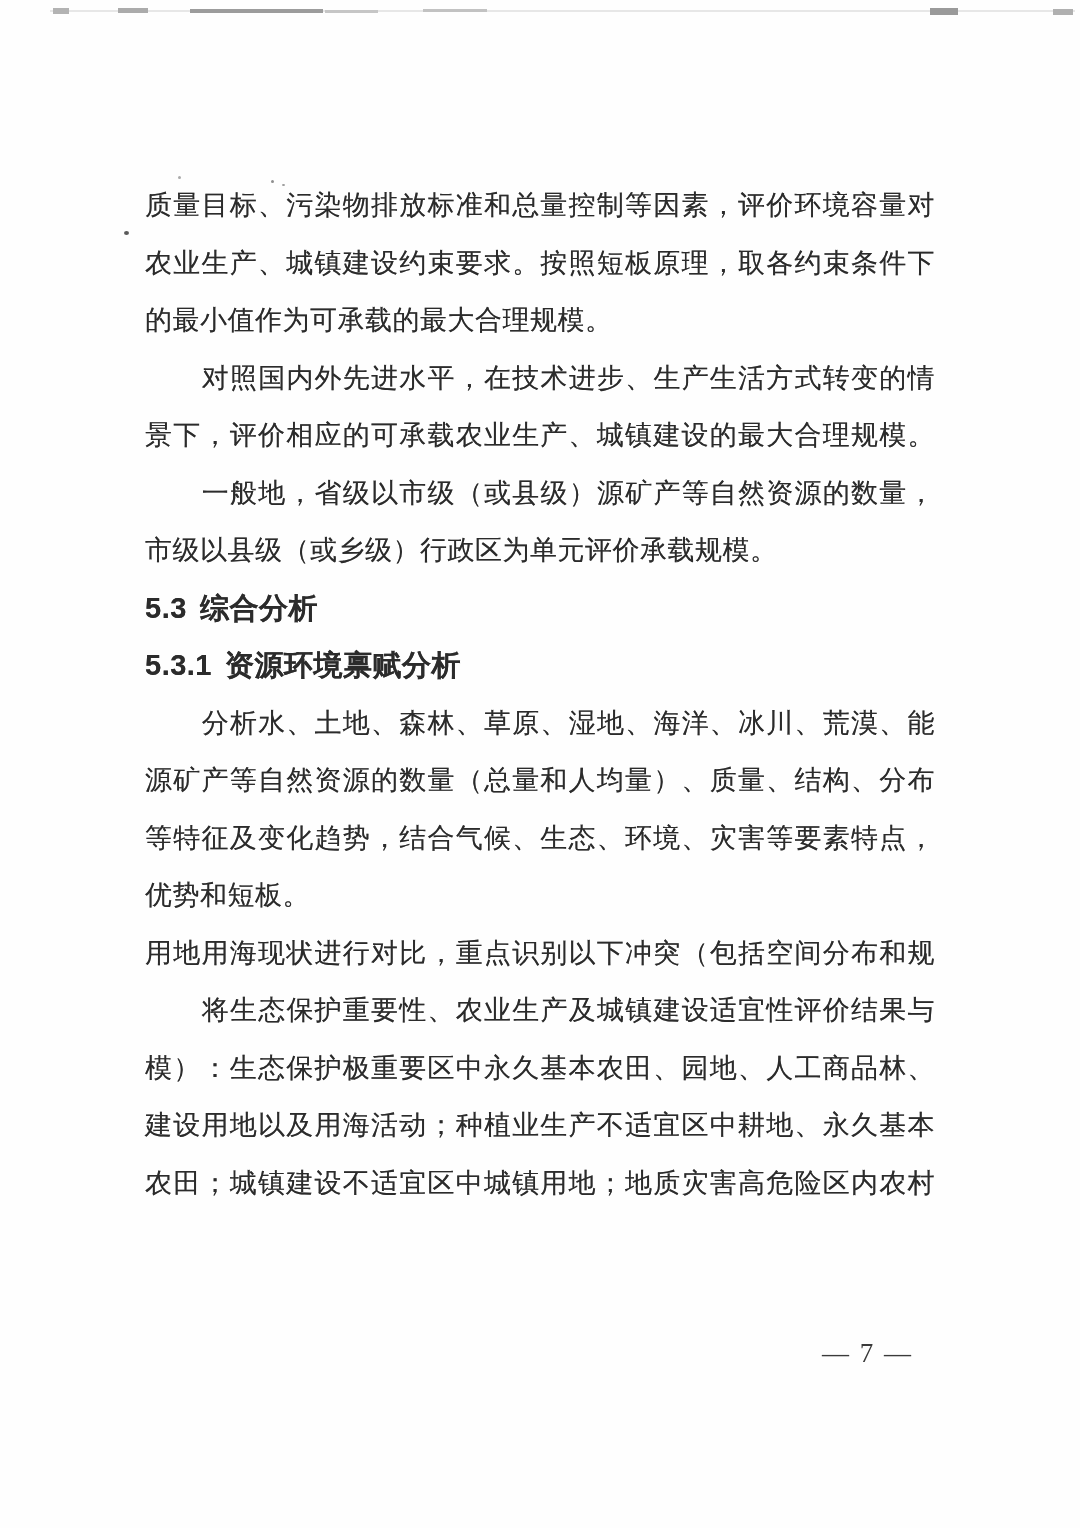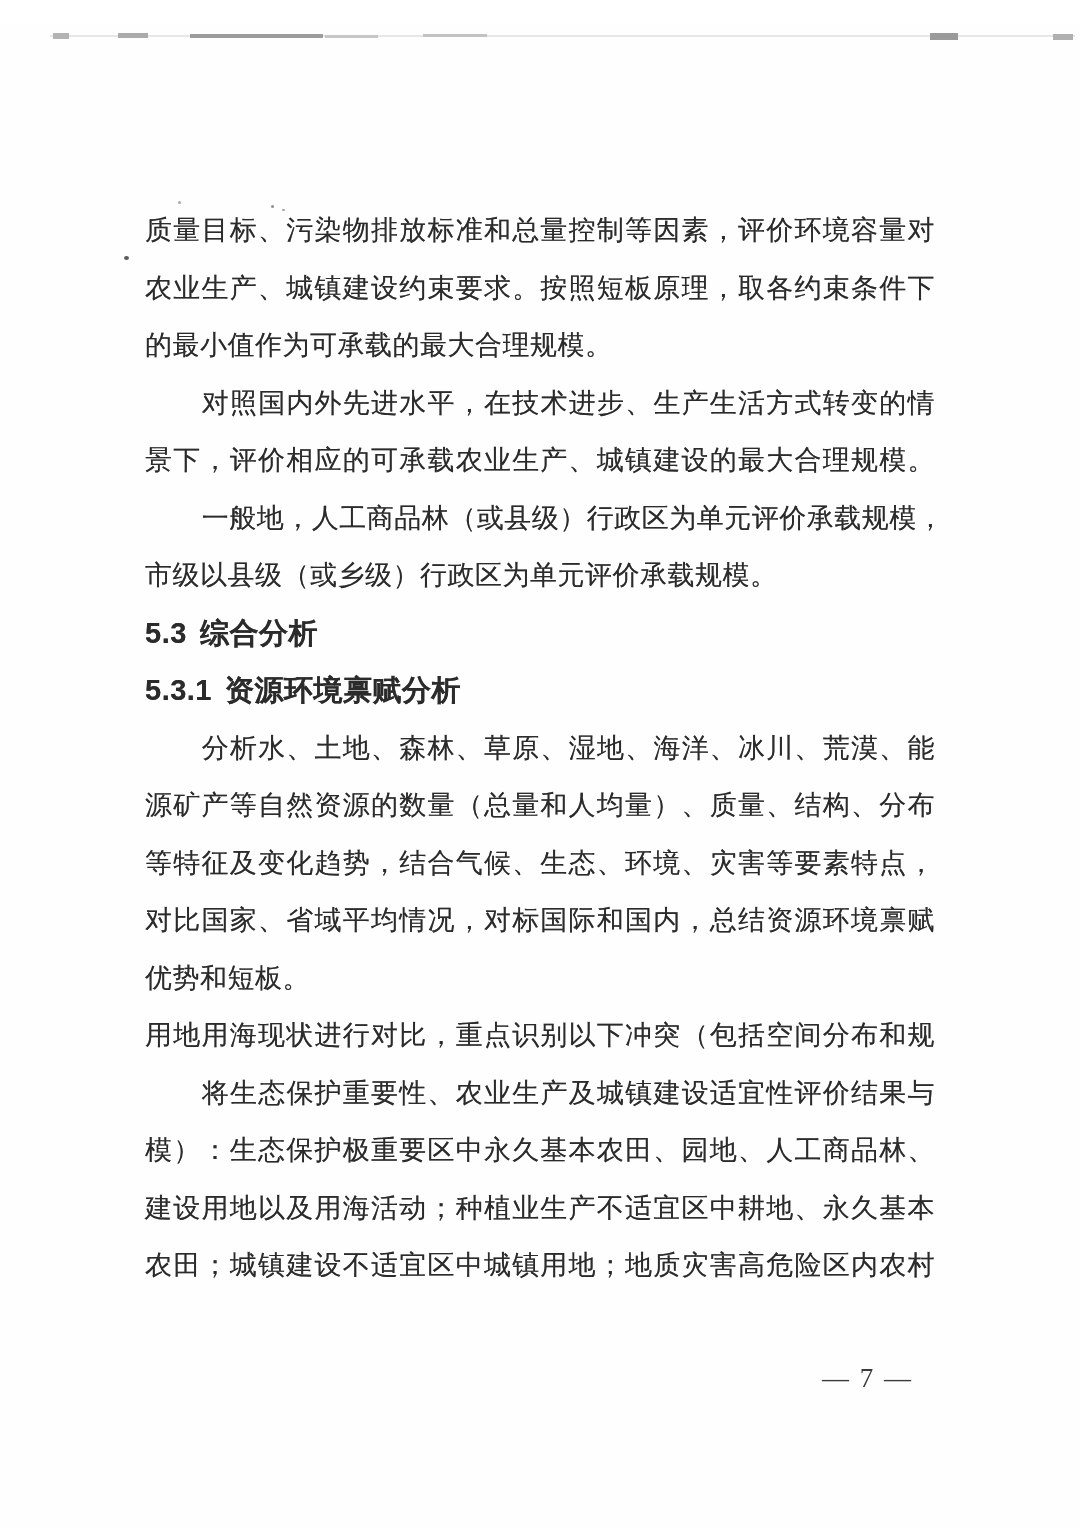--- a/index.html
+++ b/index.html
@@ -6,21 +6,20 @@
   body{
     width:1080px;height:1528px;
     background:#ffffff;
     position:relative;
     overflow:hidden;
     font-family:"Liberation Serif","DejaVu Serif",serif;
   }
   .sheet{
     position:absolute;inset:0;
     background:#fefefe;
-    margin-top:25px;
   }
   .text-block{
     position:absolute;
     left:145px;top:177px;
     width:790px;
     color:#2b2b2b;
   }
   .line{
     margin:0;padding:0;
     font-size:27px;
@@ -95,34 +94,33 @@
   <div class="speck sp-b"></div>
   <div class="speck sp-c"></div>
   <div class="speck sp-d"></div>
 
   <div class="text-block">
     <p class="line">质量目标、污染物排放标准和总量控制等因素，评价环境容量对</p>
     <p class="line">农业生产、城镇建设约束要求。按照短板原理，取各约束条件下</p>
     <p class="line last">的最小值作为可承载的最大合理规模。</p>
     <p class="line ind">对照国内外先进水平，在技术进步、生产生活方式转变的情</p>
     <p class="line">景下，评价相应的可承载农业生产、城镇建设的最大合理规模。</p>
-    <p class="line ind">一般地，人工商品林（或县级）行政区为单元评价承载规模，</p>
+    <p class="line ind">一般地，省级以市级（或县级）源矿产等自然资源的数量，</p>
     <p class="line last">市级以县级（或乡级）行政区为单元评价承载规模。</p>
 
     <h2 class="line h">
       <span class="hnum">5.3</span><span class="htitle">综合分析</span>
     </h2>
     <h3 class="line h">
       <span class="hnum">5.3.1</span><span class="htitle">资源环境禀赋分析</span>
     </h3>
 
     <p class="line ind">分析水、土地、森林、草原、湿地、海洋、冰川、荒漠、能</p>
     <p class="line">源矿产等自然资源的数量（总量和人均量）、质量、结构、分布</p>
     <p class="line">等特征及变化趋势，结合气候、生态、环境、灾害等要素特点，</p>
-    <p class="line">对比国家、省域平均情况，对标国际和国内，总结资源环境禀赋</p>
     <p class="line last">优势和短板。</p>
 
 
     <p class="line">用地用海现状进行对比，重点识别以下冲突（包括空间分布和规</p>
     <p class="line ind">将生态保护重要性、农业生产及城镇建设适宜性评价结果与</p>
     <p class="line">模）：生态保护极重要区中永久基本农田、园地、人工商品林、</p>
     <p class="line">建设用地以及用海活动；种植业生产不适宜区中耕地、永久基本</p>
     <p class="line">农田；城镇建设不适宜区中城镇用地；地质灾害高危险区内农村</p>
   </div>
 

